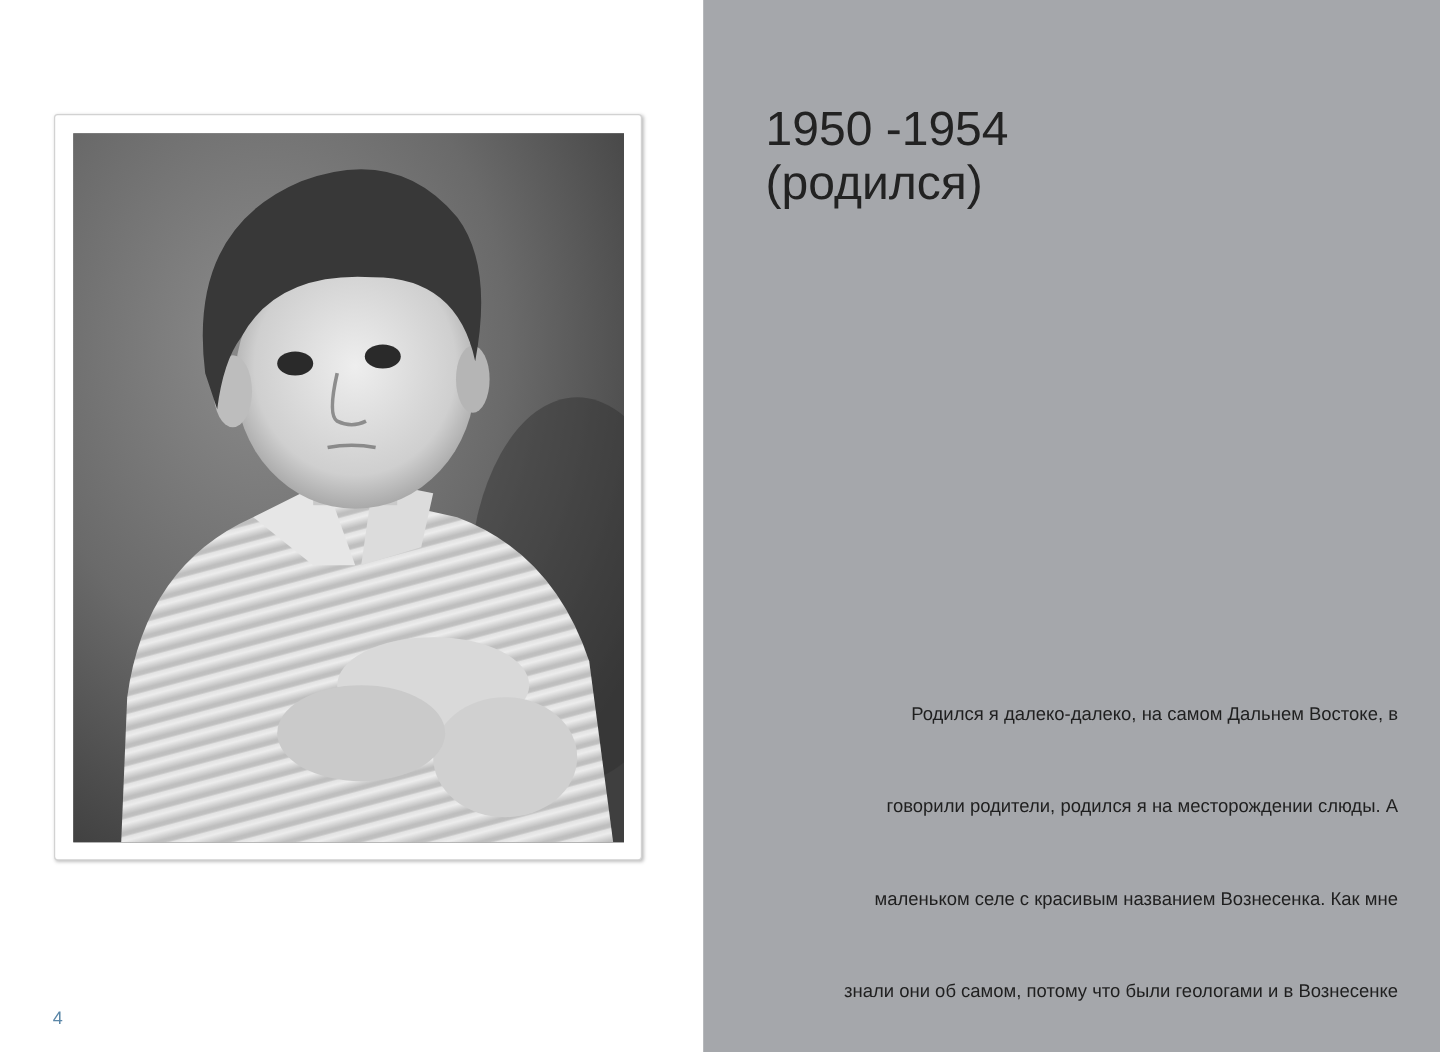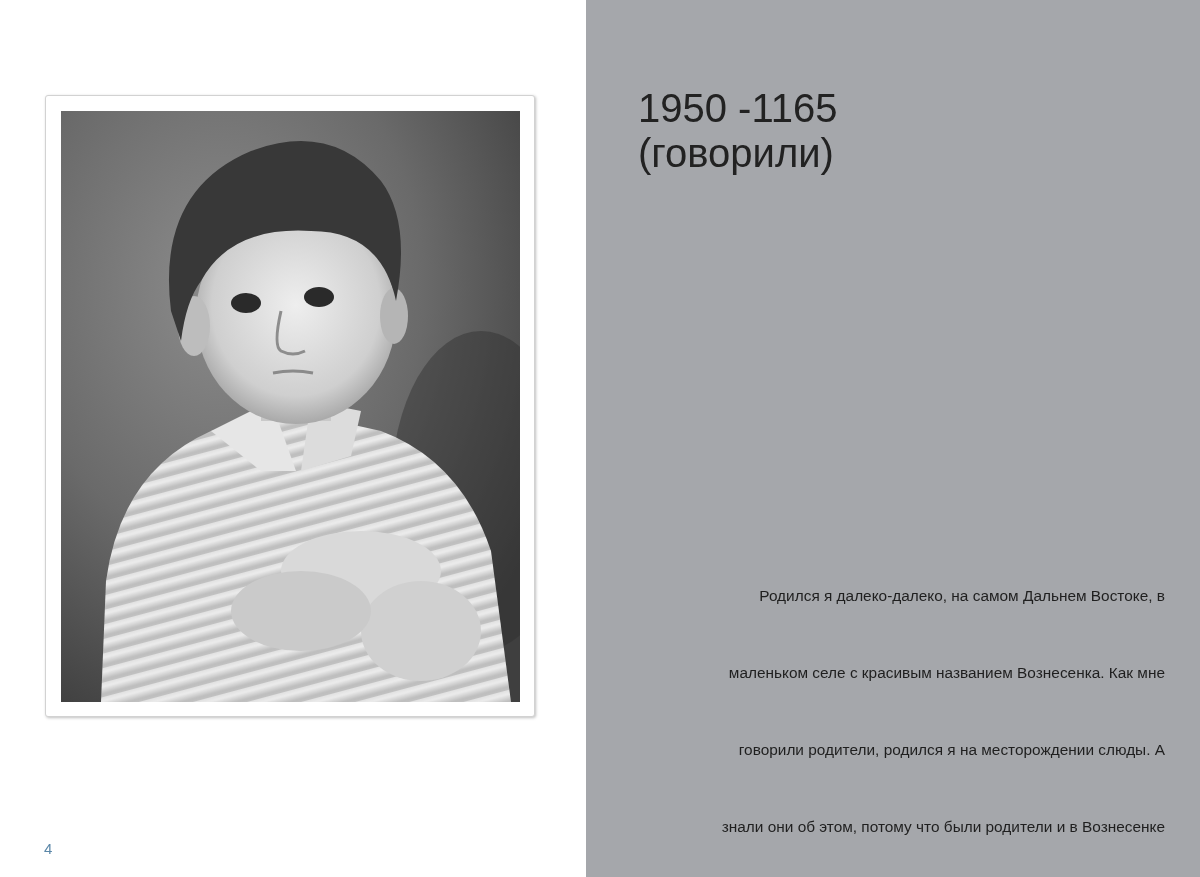--- a/index.html
+++ b/index.html
@@ -105,26 +105,26 @@
         <path d="M212 262 Q232 258 252 262" fill="none" stroke="#8a8a8a" stroke-width="3"></path>
       </svg>
     </div>
   </div>
   <div class="page-number">4</div>
 </div>
 
 <div class="right-page"></div>
 
 <h1 class="title">
-  <span>1950 -1165</span>
-  <span>(говорили)</span>
+  <span>1950 -1954</span>
+  <span>(родился)</span>
 </h1>
 
 <div class="body-text">
   <p>
     <span class="line">Родился я далеко-далеко, на самом Дальнем Востоке, в</span>
+    <span class="line">говорили родители, родился я на месторождении слюды. А</span>
     <span class="line">маленьком селе с красивым названием Вознесенка. Как мне</span>
-    <span class="line">говорили родители, родился я на месторождении слюды. А</span>
-    <span class="line">знали они об этом, потому что были родители и в Вознесенке</span>
+    <span class="line">знали они об самом, потому что были геологами и в Вознесенке</span>
     
   </p>
 
 </div>
 
 </body></html>

